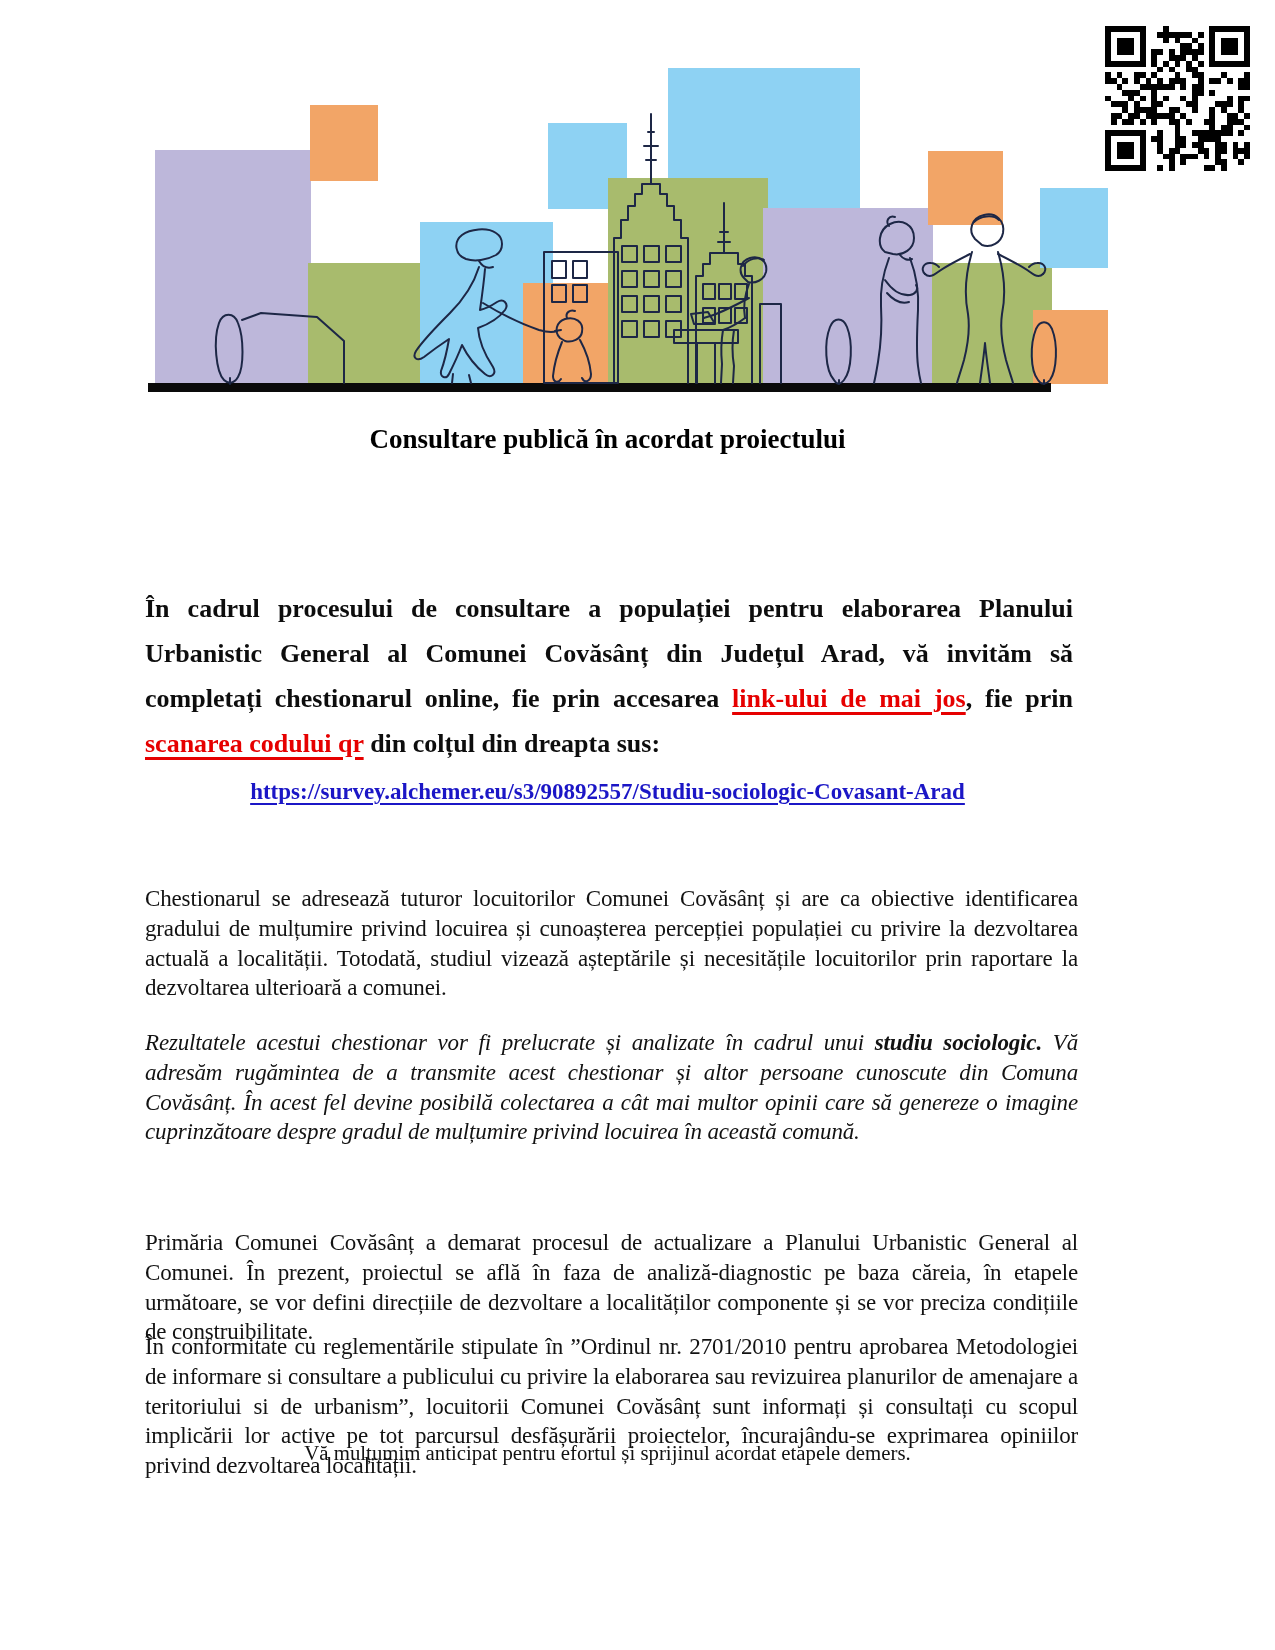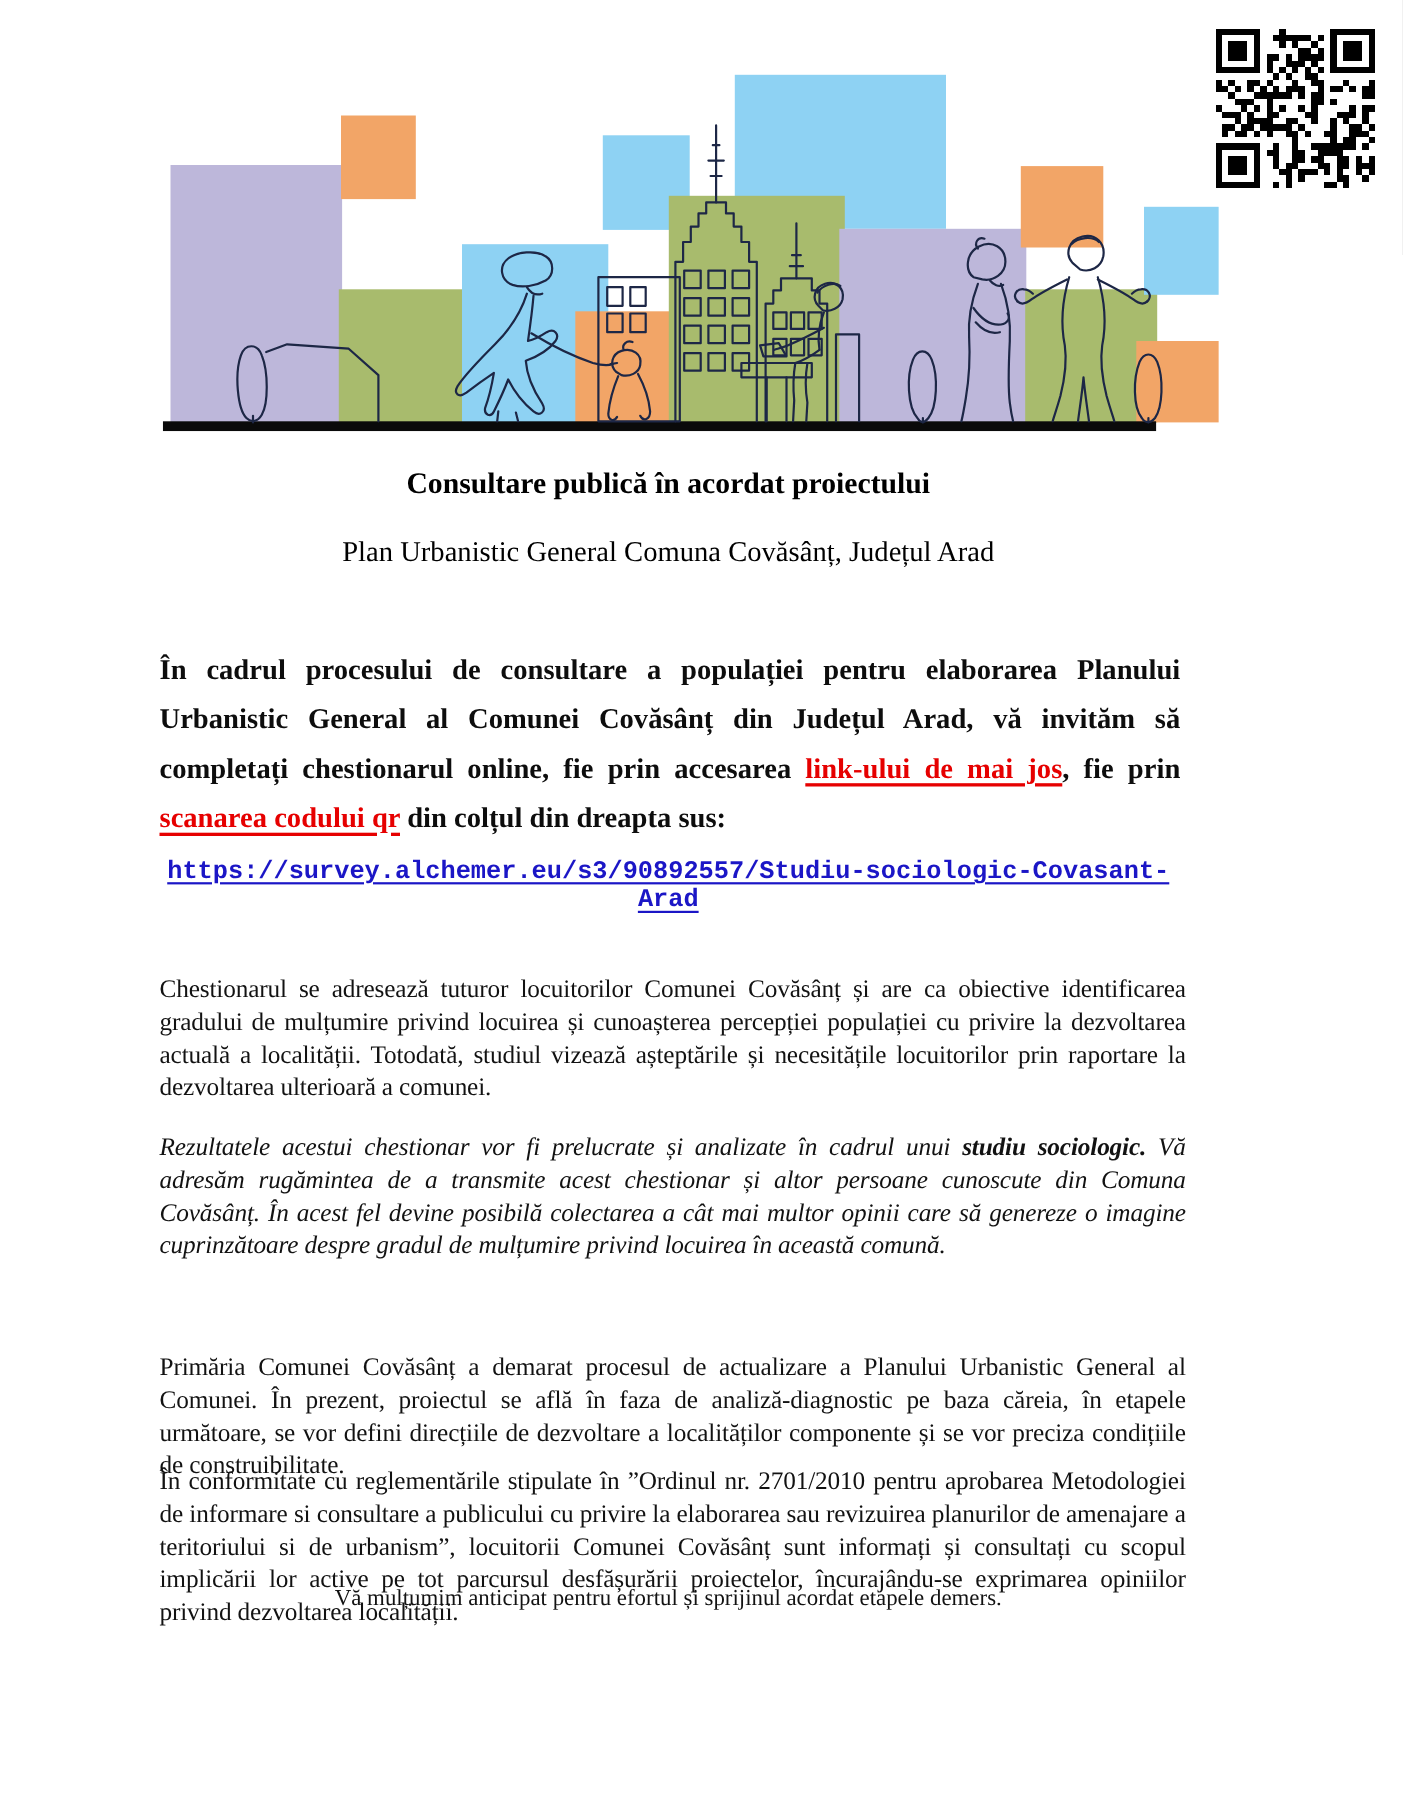--- a/index.html
+++ b/index.html
@@ -38,21 +38,21 @@
     font-size:26px;font-weight:bold;line-height:45px;
     text-align:justify;color:#0d0d0d;
   }
   .redlink{
     color:var(--red);
     text-decoration:underline;
     text-decoration-thickness:3px;
     text-underline-offset:5px;
     cursor:pointer;
   }
-  .linkline{position:absolute;top:779px;left:145px;width:925px;text-align:center;margin:0;font-family:Liberation Mono, monospace;}
+  .linkline{position:absolute;top:779px;left:145px;width:925px;text-align:center;margin:0;}
   .bluelink{
     color:var(--blue);font-weight:bold;font-size:23px;
     text-decoration:underline;text-decoration-thickness:2px;text-underline-offset:4px;
     cursor:pointer;
   }
   .bodyp{
     position:absolute;left:145px;width:933px;margin:0;
     font-size:23px;line-height:29.8px;text-align:justify;color:#121212;
     letter-spacing:-0.15px;
   }
@@ -486,21 +486,20 @@
         <rect x="6" y="24" width="1" height="1"></rect>
         <rect x="9" y="24" width="1" height="1"></rect>
         <rect x="11" y="24" width="1" height="1"></rect>
         <rect x="17" y="24" width="1" height="1"></rect>
         <rect x="18" y="24" width="1" height="1"></rect>
         <rect x="20" y="24" width="1" height="1"></rect>
       </svg>
   </div>
 
   <h1 class="title">Consultare publică în acordat proiectului</h1>
-  <h2 class="subtitle">Plan Urbanistic General Comuna Covăsânț, Județul Arad</h2>
 
   <p class="intro"><span>În cadrul procesului de consultare a populației pentru elaborarea Planului Urbanistic General al Comunei Covăsânț din Județul Arad, vă invităm să completați chestionarul online, fie prin accesarea </span><span class="redlink">link-ului de mai jos</span><span>, fie prin </span><span class="redlink">scanarea codului qr</span><span> din colțul din dreapta sus:</span></p>
 
   <p class="linkline"><a class="bluelink">https://survey.alchemer.eu/s3/90892557/Studiu-sociologic-Covasant-Arad</a></p>
 
   <p class="bodyp p1">Chestionarul se adresează tuturor locuitorilor Comunei Covăsânț și are ca obiective identificarea gradului de mulțumire privind locuirea și cunoașterea percepției populației cu privire la dezvoltarea actuală a localității. Totodată, studiul vizează așteptările și necesitățile locuitorilor prin raportare la dezvoltarea ulterioară a comunei.</p>
 
   <p class="bodyp p2"><span>Rezultatele acestui chestionar vor fi prelucrate și analizate în cadrul unui </span><b>studiu sociologic.</b><span> Vă adresăm rugămintea de a transmite acest chestionar și altor persoane cunoscute din Comuna Covăsânț. În acest fel devine posibilă colectarea a cât mai multor opinii care să genereze o imagine cuprinzătoare despre gradul de mulțumire privind locuirea în această comună.</span></p>
 
   <p class="bodyp p3">Primăria Comunei Covăsânț a demarat procesul de actualizare a Planului Urbanistic General al Comunei. În prezent, proiectul se află în faza de analiză-diagnostic pe baza căreia, în etapele următoare, se vor defini direcțiile de dezvoltare a localităților componente și se vor preciza condițiile de construibilitate.</p>

